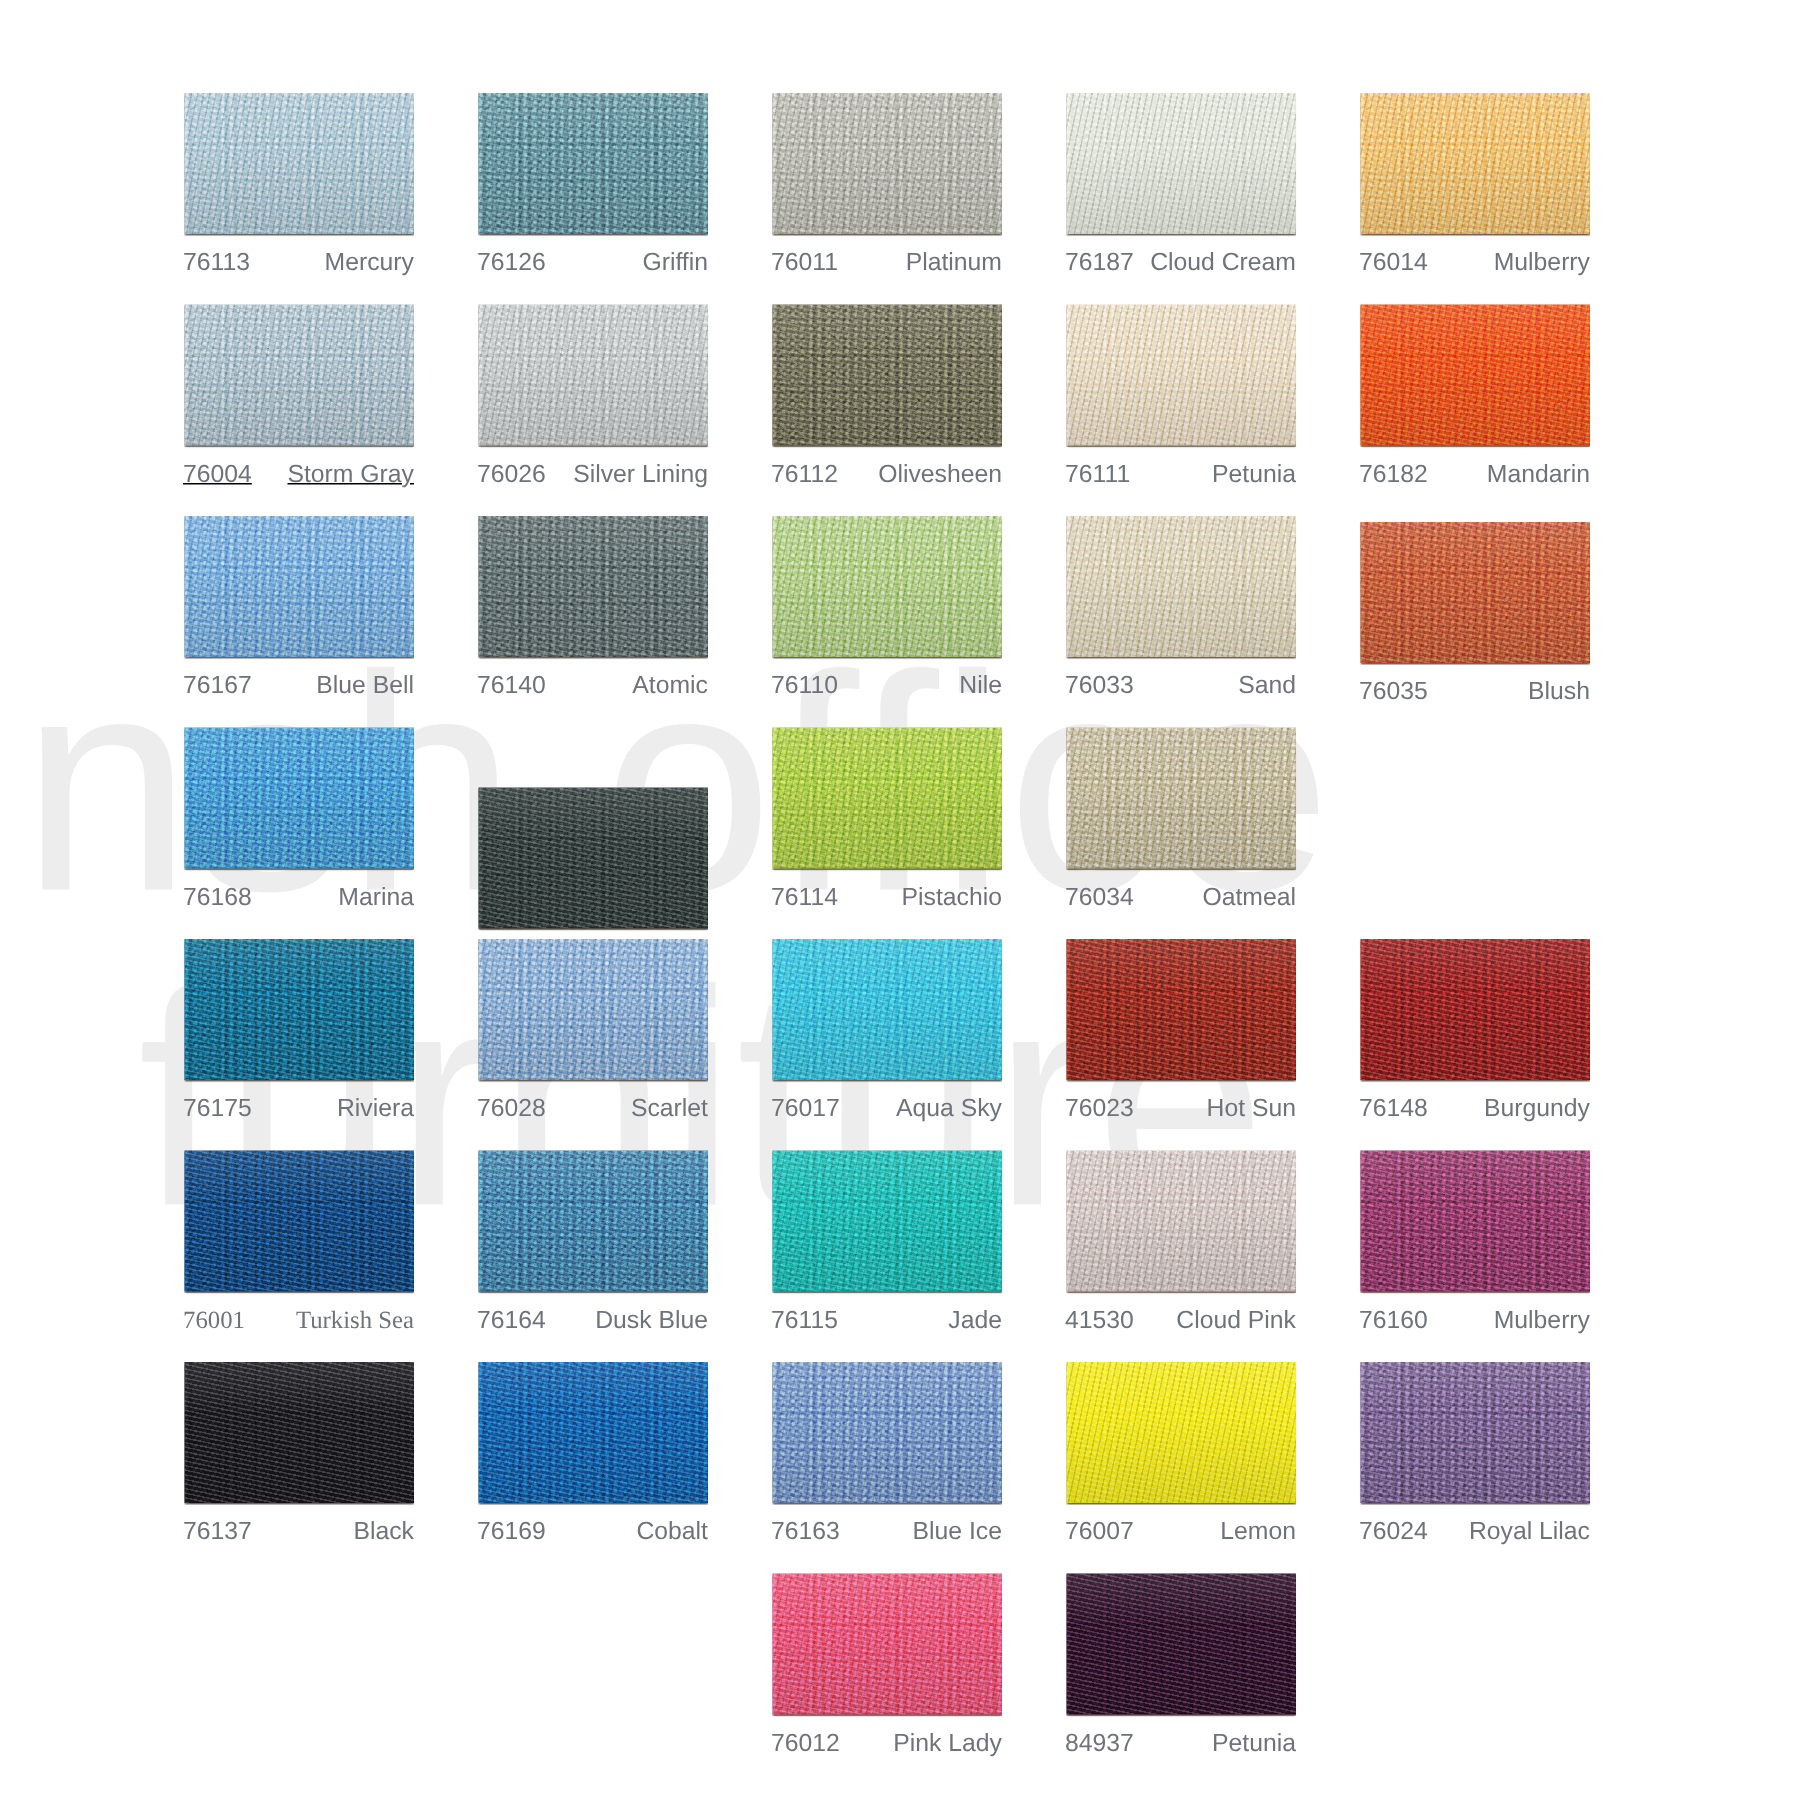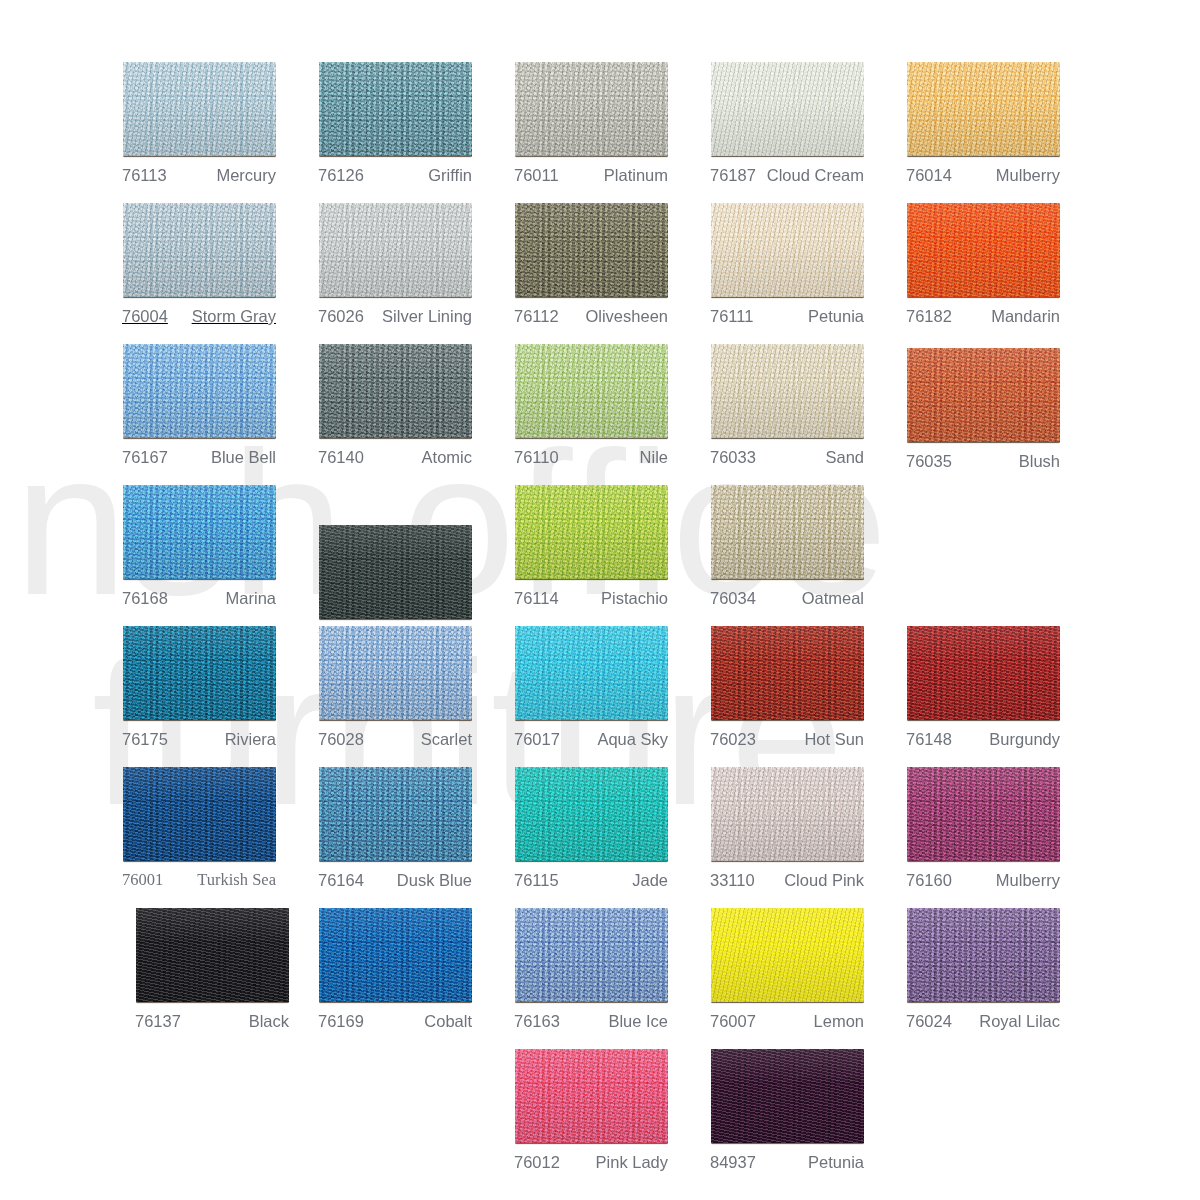--- a/index.html
+++ b/index.html
@@ -298,32 +298,32 @@
     <div class="sw-cell" style="left: 493px; top: 767px;">
       <div class="sw-chip" style="background-color: rgb(22, 181, 173);"></div>
       <div class="sw-label">
         <span class="sw-code">76115</span>
         <span class="sw-name">Jade</span>
       </div>
     </div>
     <div class="sw-cell" style="left: 689px; top: 767px;">
       <div class="sw-chip" style="background-color: rgb(211, 197, 193);"></div>
       <div class="sw-label">
-        <span class="sw-code">33110</span>
+        <span class="sw-code">41530</span>
         <span class="sw-name">Cloud Pink</span>
       </div>
     </div>
     <div class="sw-cell" style="left: 885px; top: 767px;">
       <div class="sw-chip" style="background-color: rgb(138, 49, 96);"></div>
       <div class="sw-label">
         <span class="sw-code">76160</span>
         <span class="sw-name">Mulberry</span>
       </div>
     </div>
-    <div class="sw-cell" style="left: 114px; top: 908px;">
+    <div class="sw-cell" style="left: 101px; top: 908px;">
       <div class="sw-chip" style="background-color: rgb(22, 22, 26);"></div>
       <div class="sw-label">
         <span class="sw-code">76137</span>
         <span class="sw-name">Black</span>
       </div>
     </div>
     <div class="sw-cell" style="left: 297px; top: 908px;">
       <div class="sw-chip" style="background-color: rgb(11, 87, 164);"></div>
       <div class="sw-label">
         <span class="sw-code">76169</span>

